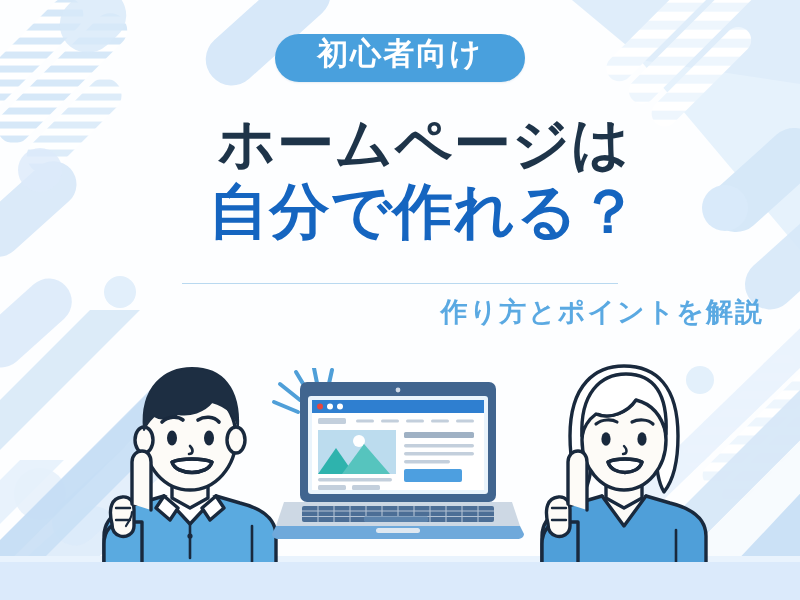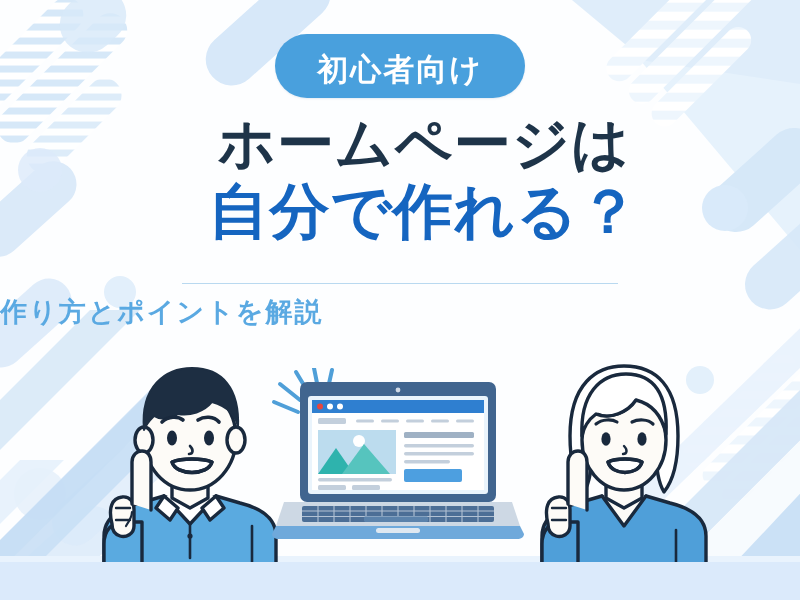--- a/index.html
+++ b/index.html
@@ -22,21 +22,21 @@
   .content{position:absolute;left:0;top:0;width:800px;height:600px;}
 
   .badge-wrap{
     position:absolute;left:0;top:34px;width:800px;
     display:flex;justify-content:center;
   }
   .badge{
     display:inline-flex;align-items:center;justify-content:center;
     background:#49a0dd;color:#ffffff;
     border-radius:32px;
-    padding:20px 42px 13px;
+    padding:4px 42px 13px;
     font-size:31px;font-weight:bold;letter-spacing:2px;
     line-height:1;
     box-shadow:0 1px 2px rgba(40,90,140,.10);
   }
 
   .title-wrap{
     position:absolute;left:0;top:112px;width:800px;text-align:center;margin-left:24px;
   }
   .title-l1{
     font-size:57px;font-weight:bold;line-height:1.12;
@@ -48,21 +48,21 @@
     color:#1565c0;letter-spacing:1px;
     white-space:nowrap;margin-top:2px;
   }
 
   .divider{
     position:absolute;left:182px;top:283px;width:436px;height:1px;
     background:#b9d9f0;
   }
 
   .subtitle{
-    position:absolute;left:0;top:294px;width:764px;text-align:left;
+    position:absolute;left:0;top:294px;width:764px;text-align:right;
     font-size:27px;font-weight:bold;color:#5aa9e2;letter-spacing:2px;
   }
 
   
   .illus{position:absolute;left:0;top:330px;width:800px;height:270px;}
   .illus svg{position:absolute;display:block;}
   .man-svg{left:86px;top:28px;}
   .laptop-svg{left:268px;top:38px;}
   .woman-svg{left:516px;top:24px;}
 

